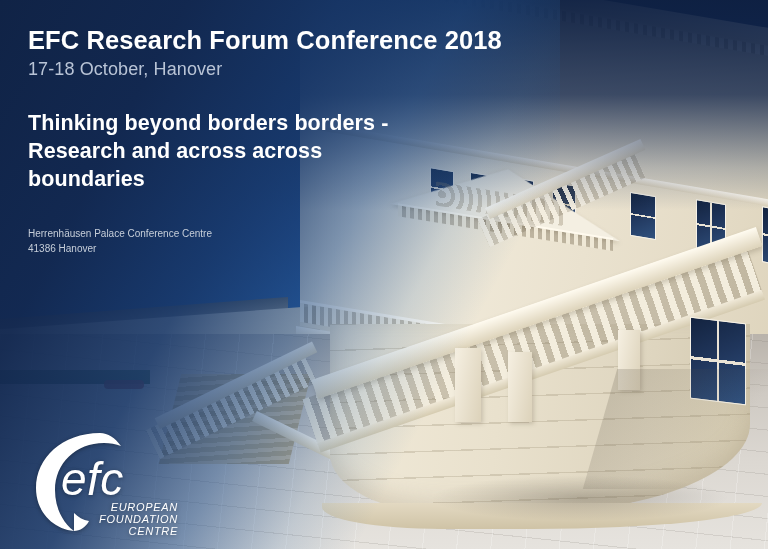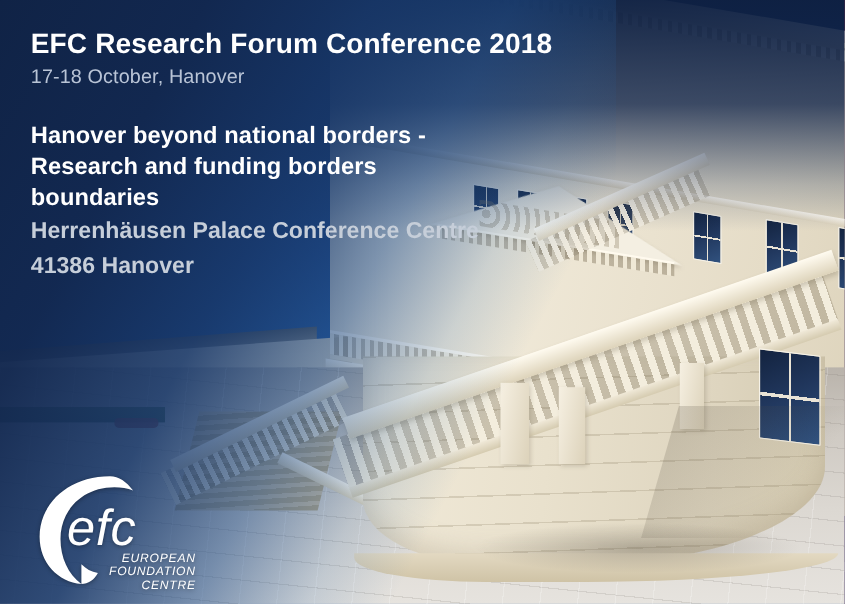--- a/index.html
+++ b/index.html
@@ -265,21 +265,22 @@
   .conf-date{
     margin-top:4px;
     font-size:18px; color:#b9c4d6; font-weight:400; letter-spacing:.1px;
   }
   .theme{
     margin-top:30px;
     font-size:21.5px; font-weight:bold; color:#ffffff;
     line-height:1.30; letter-spacing:.1px; max-width:420px;
   }
   .venue{
-    font-size:21px; color:#c6ced9; line-height:1.52; font-weight:700;
+    margin-top:32px;
+    font-size:10px; color:#c6ced9; line-height:1.52; font-weight:400;
   }
 
   
   .logo{ position:absolute; left:26px; bottom:12px; width:160px; height:110px;font-style:italic; }
   .logo svg{ display:block; width:160px; height:110px;
              filter:drop-shadow(0 1px 2px rgba(0,0,0,.35)); }
 </style>
 </head>
 <body>
 
@@ -362,22 +363,22 @@
   </div>
 
   <div class="scrim-top"></div>
   <div class="scrim"></div>
 
   <div class="content">
     <div class="conf-title">EFC Research Forum Conference 2018</div>
     <div class="conf-date">17-18 October, Hanover</div>
 
     <div class="theme">
-      <div>Hanover beyond national borders -</div>
-      <div>Research and funding borders</div>
+      <div>Thinking beyond borders borders -</div>
+      <div>Research and across across</div>
       <div>boundaries</div>
     </div>
 
     <div class="venue">
       <div>Herrenhäusen Palace Conference Centre</div>
       <div>41386 Hanover</div>
     </div>
   </div>
 
   <div class="logo">

